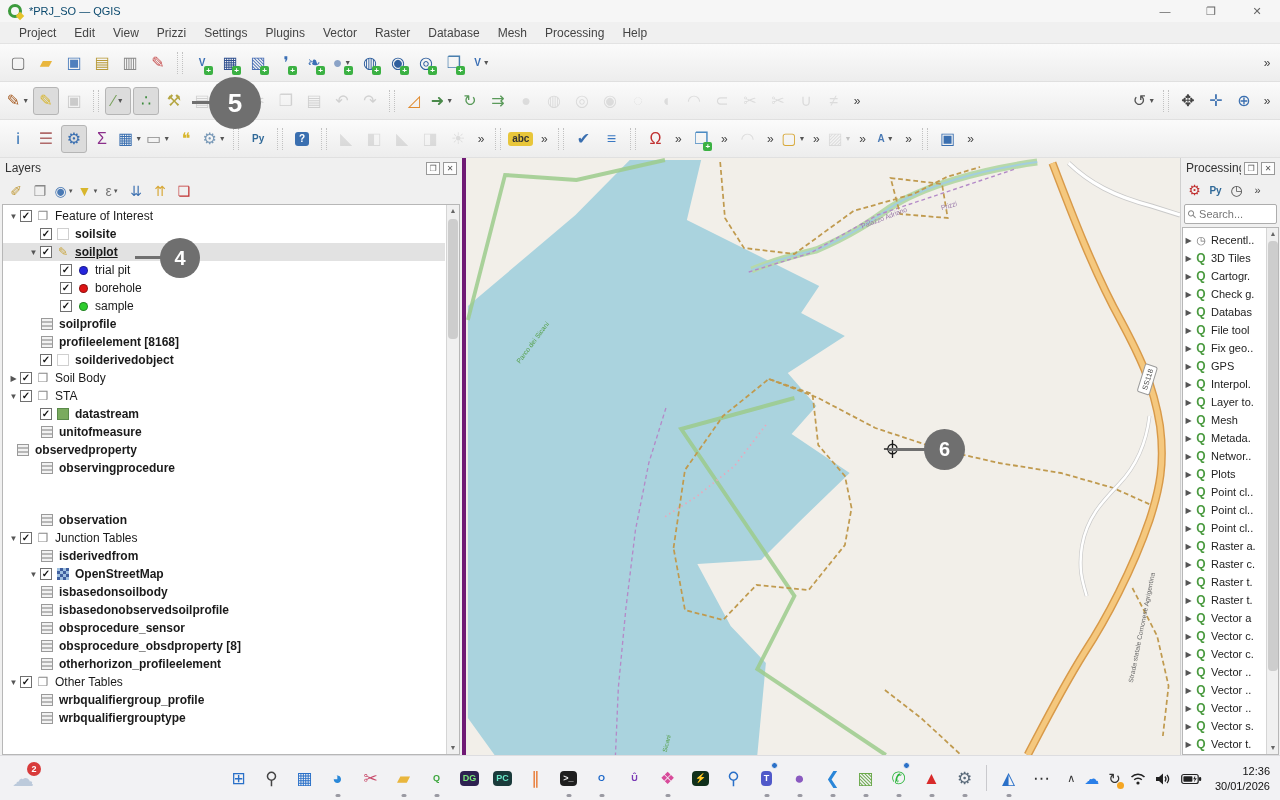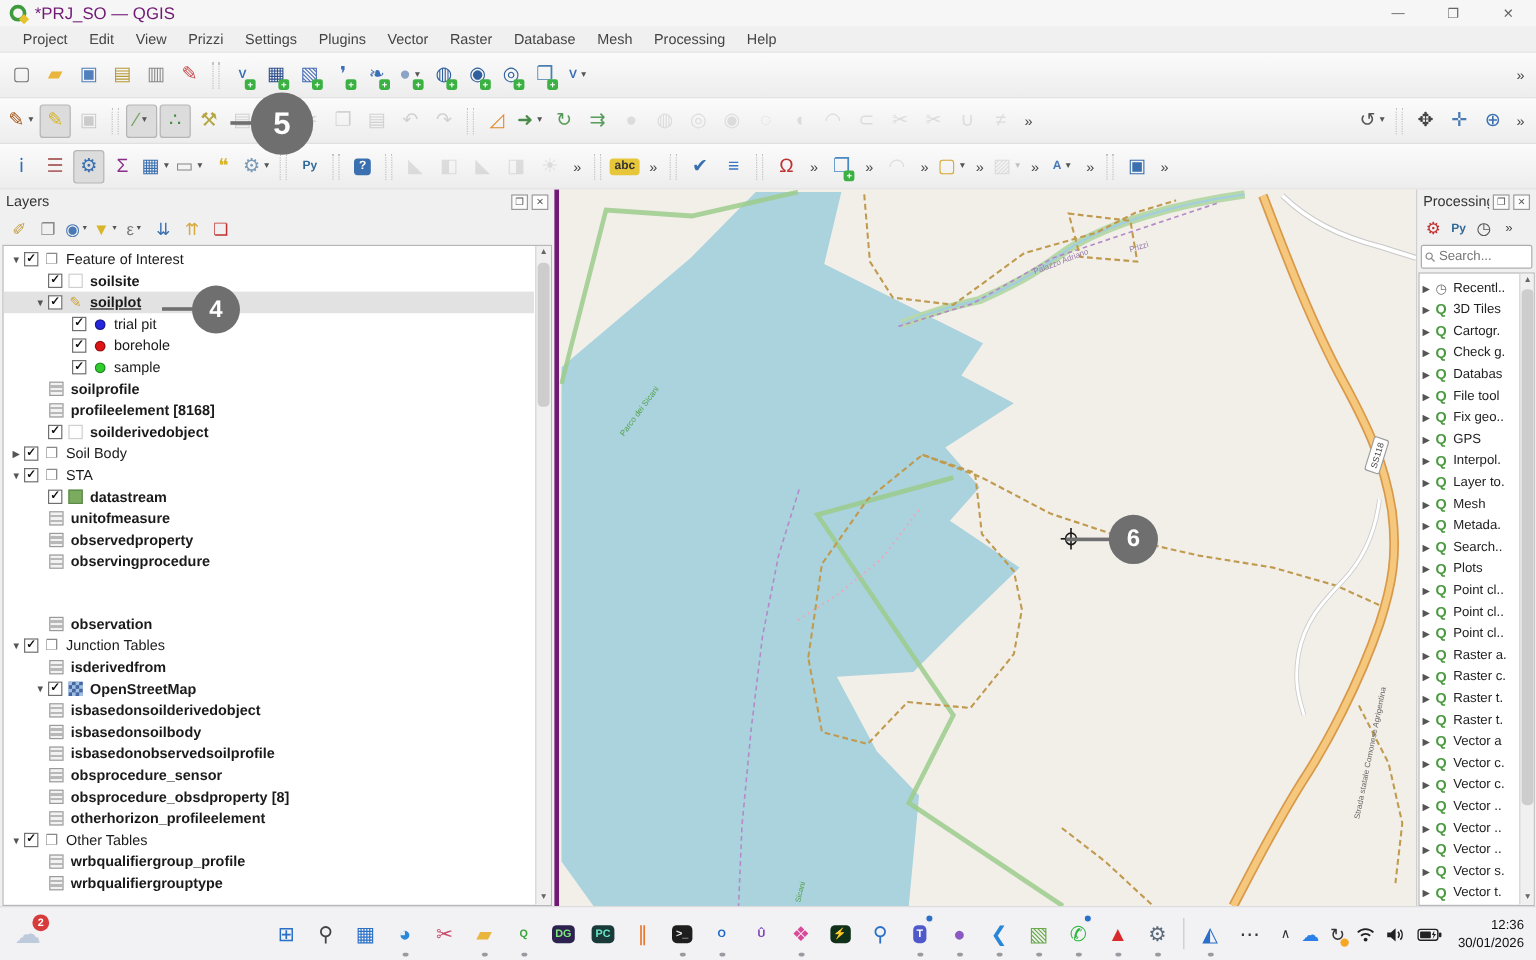--- a/index.html
+++ b/index.html
@@ -4,21 +4,21 @@
 <style>
   * { box-sizing: border-box; margin:0; padding:0; }
   html,body { width:1280px; height:800px; overflow:hidden; }
   body { font-family:"Liberation Sans", sans-serif; background:#f0f0f0; color:#222; }
   #app { position:relative; width:1280px; height:800px; display:flex; flex-direction:column; }
 
   
   .titlebar { height:22px; background:#f6f6f6; display:flex; align-items:center; padding-left:8px; flex:0 0 auto; }
   .qlogo { width:14px; height:14px; border:3px solid #3d9b3d; border-radius:50%; position:relative; margin-right:7px; }
   .qlogo::after { content:""; position:absolute; right:-4px; bottom:-4px; width:6px; height:6px; background:#e6c32a; transform:rotate(45deg); }
-  .title-text { font-size:14px; color:#701a75; }
+  .title-text { font-size:11px; color:#0c4a6e; }
   .win-controls { margin-left:auto; display:flex; height:22px; }
   .win-btn { width:46px; height:22px; display:flex; align-items:center; justify-content:center; font-size:11px; color:#666; }
 
   
   .menubar { height:22px; background:#f0f0f0; display:flex; align-items:center; padding-left:10px; flex:0 0 auto; border-bottom:1px solid #e3e3e3;}
   .menu-item { font-size:12px; color:#444; padding:2px 9px; }
 
   
   .toolbar { height:38px; background:linear-gradient(#fbfbfb,#ededed); display:flex; align-items:center; padding:0 4px; flex:0 0 auto; border-bottom:1px solid #e0e0e0; }
   .tbtn { min-width:26px; height:28px; display:flex; align-items:center; justify-content:center; border:1px solid transparent; border-radius:3px; font-size:16px; position:relative; margin:0 1px; cursor:default; }
@@ -579,21 +579,21 @@
               </span>
               <span class="tlabel b">datastream</span>
             </div>
             <div class="trow" style="padding-left: 24px;">
               <span class="texp"></span>
               <span class="tico">
                 <span class="ico-table"></span>
               </span>
               <span class="tlabel b">unitofmeasure</span>
             </div>
-            <div class="trow" style="padding-left: 24px;">
+            <div class="trow" style="">
               <span class="texp"></span>
               <span class="tico">
                 <span class="ico-table"></span>
               </span>
               <span class="tlabel b">observedproperty</span>
             </div>
             <div class="trow" style="padding-left: 24px;">
               <span class="texp"></span>
               <span class="tico">
                 <span class="ico-table"></span>
@@ -622,27 +622,20 @@
               </span>
               <span class="tlabel b">isderivedfrom</span>
             </div>
             <div class="trow" style="padding-left: 24px;">
               <span class="texp">▼</span>
               <span class="cb">✓</span>
               <span class="tico">
                 <span class="ico-osm"></span>
               </span>
               <span class="tlabel b">OpenStreetMap</span>
-            </div>
-            <div class="trow" style="padding-left: 24px;">
-              <span class="texp"></span>
-              <span class="tico">
-                <span class="ico-table"></span>
-              </span>
-              <span class="tlabel b">isbasedonsoilderivedobject</span>
             </div>
             <div class="trow" style="padding-left: 24px;">
               <span class="texp"></span>
               <span class="tico">
                 <span class="ico-table"></span>
               </span>
               <span class="tlabel b">isbasedonsoilbody</span>
             </div>
             <div class="trow" style="padding-left: 24px;">
               <span class="texp"></span>
@@ -848,21 +841,21 @@
               <span>Mesh</span>
             </div>
             <div class="prow">
               <span class="texp">▶</span>
               <span class="pico q">Q</span>
               <span>Metada.</span>
             </div>
             <div class="prow">
               <span class="texp">▶</span>
               <span class="pico q">Q</span>
-              <span>Search..</span>
+              <span>Networ..</span>
             </div>
             <div class="prow">
               <span class="texp">▶</span>
               <span class="pico q">Q</span>
               <span>Plots</span>
             </div>
             <div class="prow">
               <span class="texp">▶</span>
               <span class="pico q">Q</span>
               <span>Point cl..</span>

